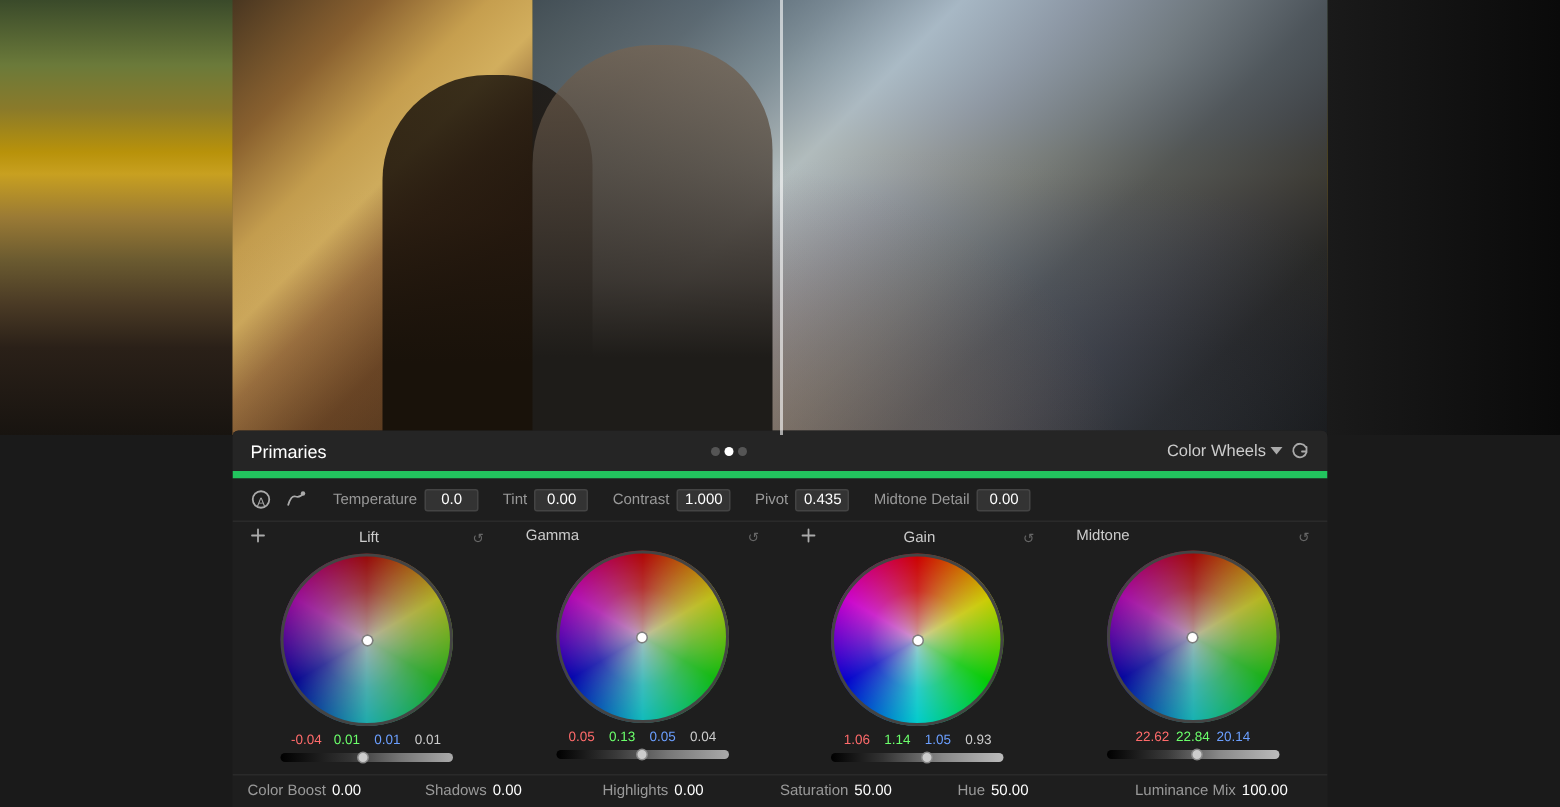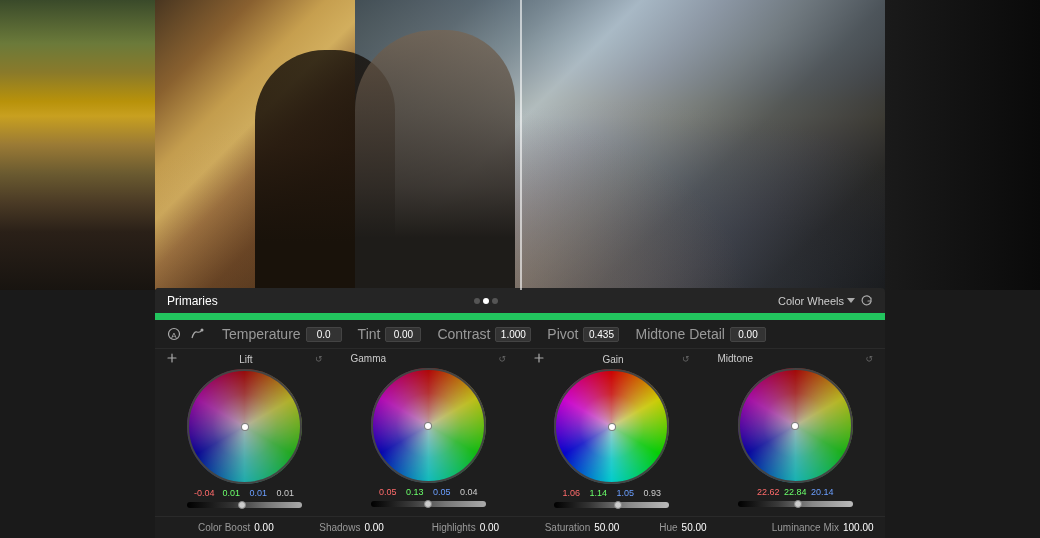--- a/index.html
+++ b/index.html
@@ -180,21 +180,21 @@
       overflow: hidden;
     }
 
     
     .panel-header {
       display: flex;
       align-items: center;
       justify-content: space-between;
       padding: 6px 12px;
       background: #252525;
-      border-bottom: 7px solid #22c55e;
+      border-bottom: 5px solid #22c55e;
       height: 32px;
     }
 
     .panel-title {
       color: #fff;
       font-size: 12px;
       font-weight: 500;
     }
 
     .panel-header-right {
@@ -240,21 +240,21 @@
     }
 
     .control-group {
       display: flex;
       align-items: center;
       gap: 5px;
     }
 
     .control-label {
       color: #999;
-      font-size: 14px;
+      font-size: 10px;
     }
 
     .control-value {
       color: #fff;
       font-size: 10px;
       background: #333;
       border: 1px solid #444;
       border-radius: 2px;
       padding: 1px 4px;
       min-width: 36px;
@@ -514,21 +514,20 @@
       background: #1e1e1e;
       border-top: 1px solid #2a2a2a;
       gap: 0;
     }
 
     .bottom-control {
       display: flex;
       align-items: center;
       gap: 4px;
       flex: 1;
-      margin-left: 33px;
     }
 
     .bottom-label {
       color: #999;
       font-size: 10px;
       white-space: nowrap;
     }
 
     .bottom-value {
       color: #fff;

